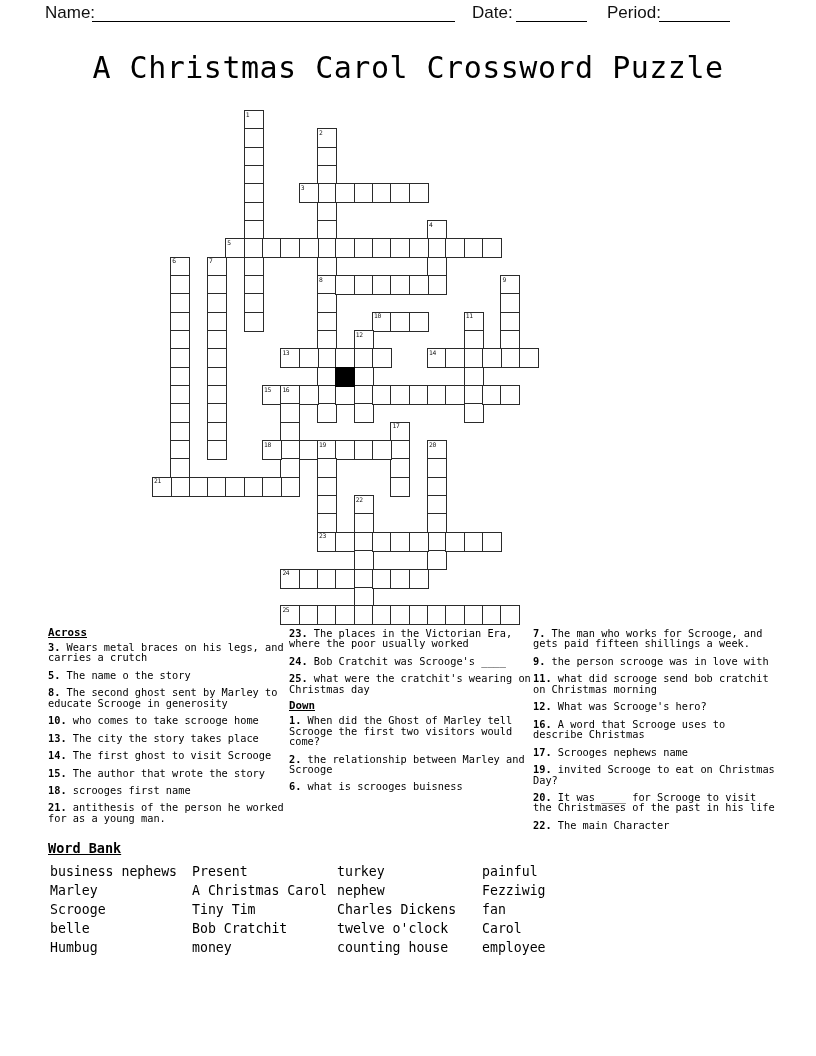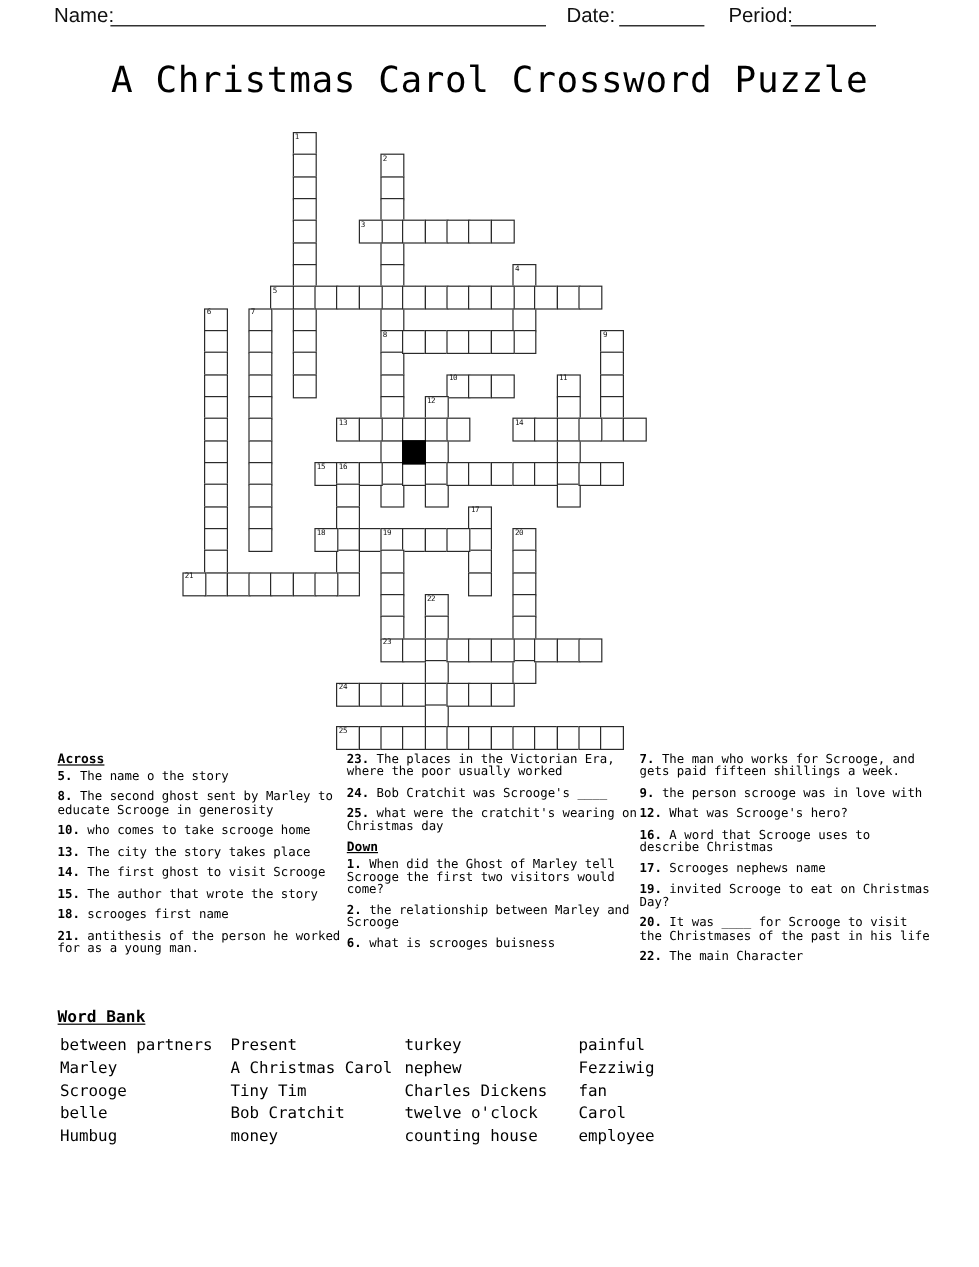--- a/index.html
+++ b/index.html
@@ -290,20 +290,21 @@
     <div class="cell" style="left: 275.1px; top: 495.18px;"></div>
     <div class="cell" style="left: 293.44px; top: 495.18px;"></div>
     <div class="cell" style="left: 311.78px; top: 495.18px;"></div>
     <div class="cell" style="left: 330.12px; top: 495.18px;"></div>
     <div class="cell" style="left: 348.46px; top: 495.18px;"></div>
     <div class="cell black" style="left: 183.4px; top: 256.76px;"></div>
   </div>
 
 <div class="clue-col" style="left:48px;">
     <div class="sec-head">Across</div>
+    <div class="clue"><b>3.</b> Wears metal braces on his legs, and carries a crutch</div>
     <div class="clue"><b>5.</b> The name o the story</div>
     <div class="clue"><b>8.</b> The second ghost sent by Marley to educate Scrooge in generosity</div>
     <div class="clue"><b>10.</b> who comes to take scrooge home</div>
     <div class="clue"><b>13.</b> The city the story takes place</div>
     <div class="clue"><b>14.</b> The first ghost to visit Scrooge</div>
     <div class="clue"><b>15.</b> The author that wrote the story</div>
     <div class="clue"><b>18.</b> scrooges first name</div>
     <div class="clue"><b>21.</b> antithesis of the person he worked for as a young man.</div>
   </div>
 <div class="clue-col" style="left:289px;">
@@ -311,33 +312,34 @@
     <div class="clue"><b>24.</b> Bob Cratchit was Scrooge's ____</div>
     <div class="clue"><b>25.</b> what were the cratchit's wearing on Christmas day</div>
     <div class="sec-head">Down</div>
     <div class="clue"><b>1.</b> When did the Ghost of Marley tell Scrooge the first two visitors would come?</div>
     <div class="clue"><b>2.</b> the relationship between Marley and Scrooge</div>
     <div class="clue"><b>6.</b> what is scrooges buisness</div>
   </div>
 <div class="clue-col" style="left:533px;">
     <div class="clue"><b>7.</b> The man who works for Scrooge, and gets paid fifteen shillings a week.</div>
     <div class="clue"><b>9.</b> the person scrooge was in love with</div>
+    <div class="clue"><b>11.</b> what did scrooge send bob cratchit on Christmas morning</div>
     <div class="clue"><b>12.</b> What was Scrooge's hero?</div>
     <div class="clue"><b>16.</b> A word that Scrooge uses to describe Christmas</div>
     <div class="clue"><b>17.</b> Scrooges nephews name</div>
     <div class="clue"><b>19.</b> invited Scrooge to eat on Christmas Day?</div>
     <div class="clue"><b>20.</b> It was ____ for Scrooge to visit the Christmases of the past in his life</div>
     <div class="clue"><b>22.</b> The main Character</div>
   </div>
 
 <div id="wordbank">
   <div class="wb-title">Word Bank</div>
   <div class="wb-cols">
       <div class="wb-col">
-        <div>between partners</div>
+        <div>business nephews</div>
         <div>Marley</div>
         <div>Scrooge</div>
         <div>belle</div>
         <div>Humbug</div>
       </div>
       <div class="wb-col">
         <div>Present</div>
         <div>A Christmas Carol</div>
         <div>Tiny Tim</div>
         <div>Bob Cratchit</div>

